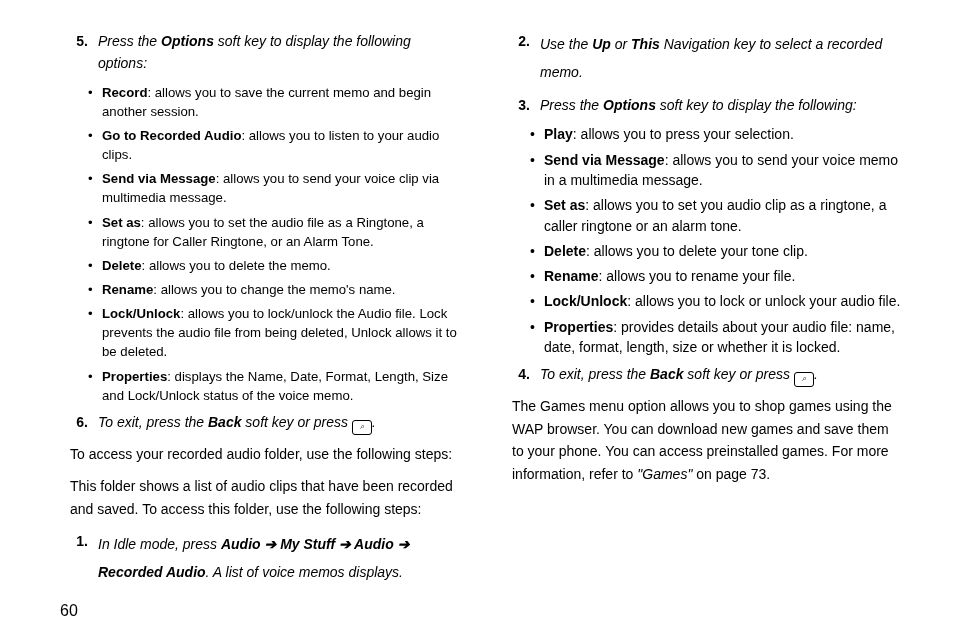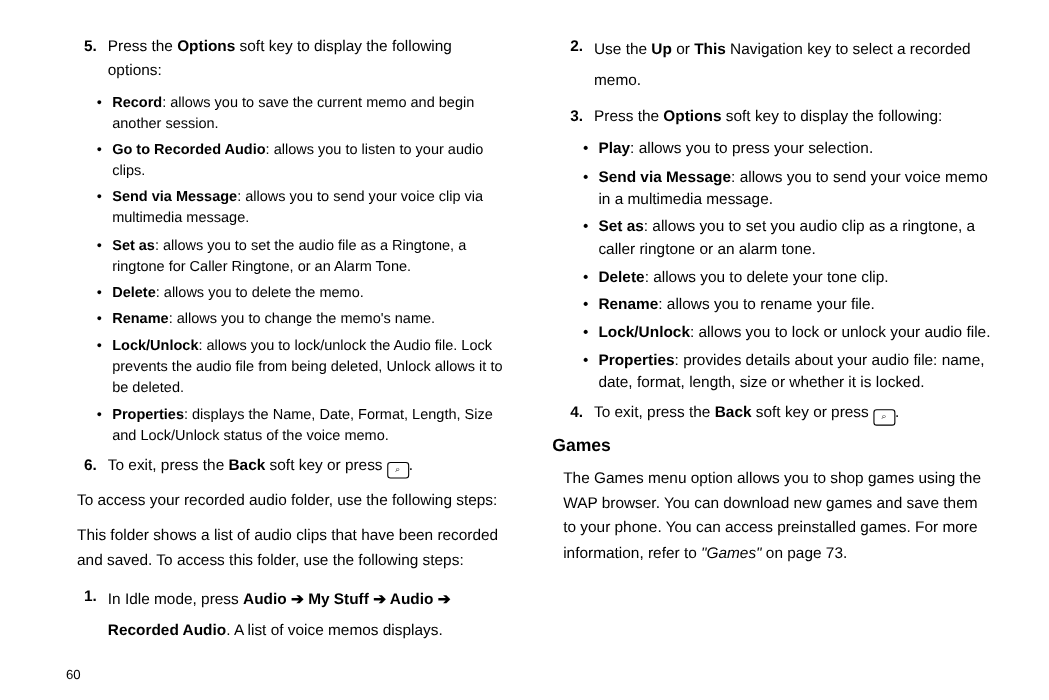--- a/index.html
+++ b/index.html
@@ -33,20 +33,21 @@
   }
   .num {
     width: 28px;
     font-weight: bold;
     text-align: right;
     padding-right: 10px;
     flex-shrink: 0;
   }
   .num-body {
     flex: 1;
+    font-style: italic;
   }
   .sub-list {
     margin: 6px 0 6px 28px;
   }
   .sub-item {
     display: flex;
     margin-bottom: 5px;
     line-height: 1.45;
     font-size: 13.2px;
     font-stretch: condensed;
@@ -78,21 +79,21 @@
     border-radius: 3px;
     vertical-align: -2px;
     font-size: 8px;
     text-align: center;
     line-height: 12px;
   }
   .page-num {
     position: absolute;
     bottom: 16px;
     left: 60px;
-    font-size: 12px;
+    font-size: 16px;
   }
   .arrow { font-weight: bold; }
 </style>
 </head>
 <body>
 
 <div class="page">
   <div class="col">
 
     <div class="num-item">
@@ -203,21 +204,20 @@
         </div>
     </div>
 
     <div class="num-item">
       <div class="num">4.</div>
       <div class="num-body">
         <span>To exit, press the </span><span class="b">Back</span><span> soft key or press </span><span class="key-icon">⌕</span><span>.</span>
       </div>
     </div>
 
-    <div class="h2">Games</div>
     <div class="para">
       <span>The Games menu option allows you to shop games using the WAP browser. You can download new games and save them to your phone. You can access preinstalled games. For more information, refer to </span><span class="i">"Games"</span><span>  on page 73.</span>
     </div>
 
   </div>
 
   <div class="page-num">60</div>
 </div>
 
 </body></html>

